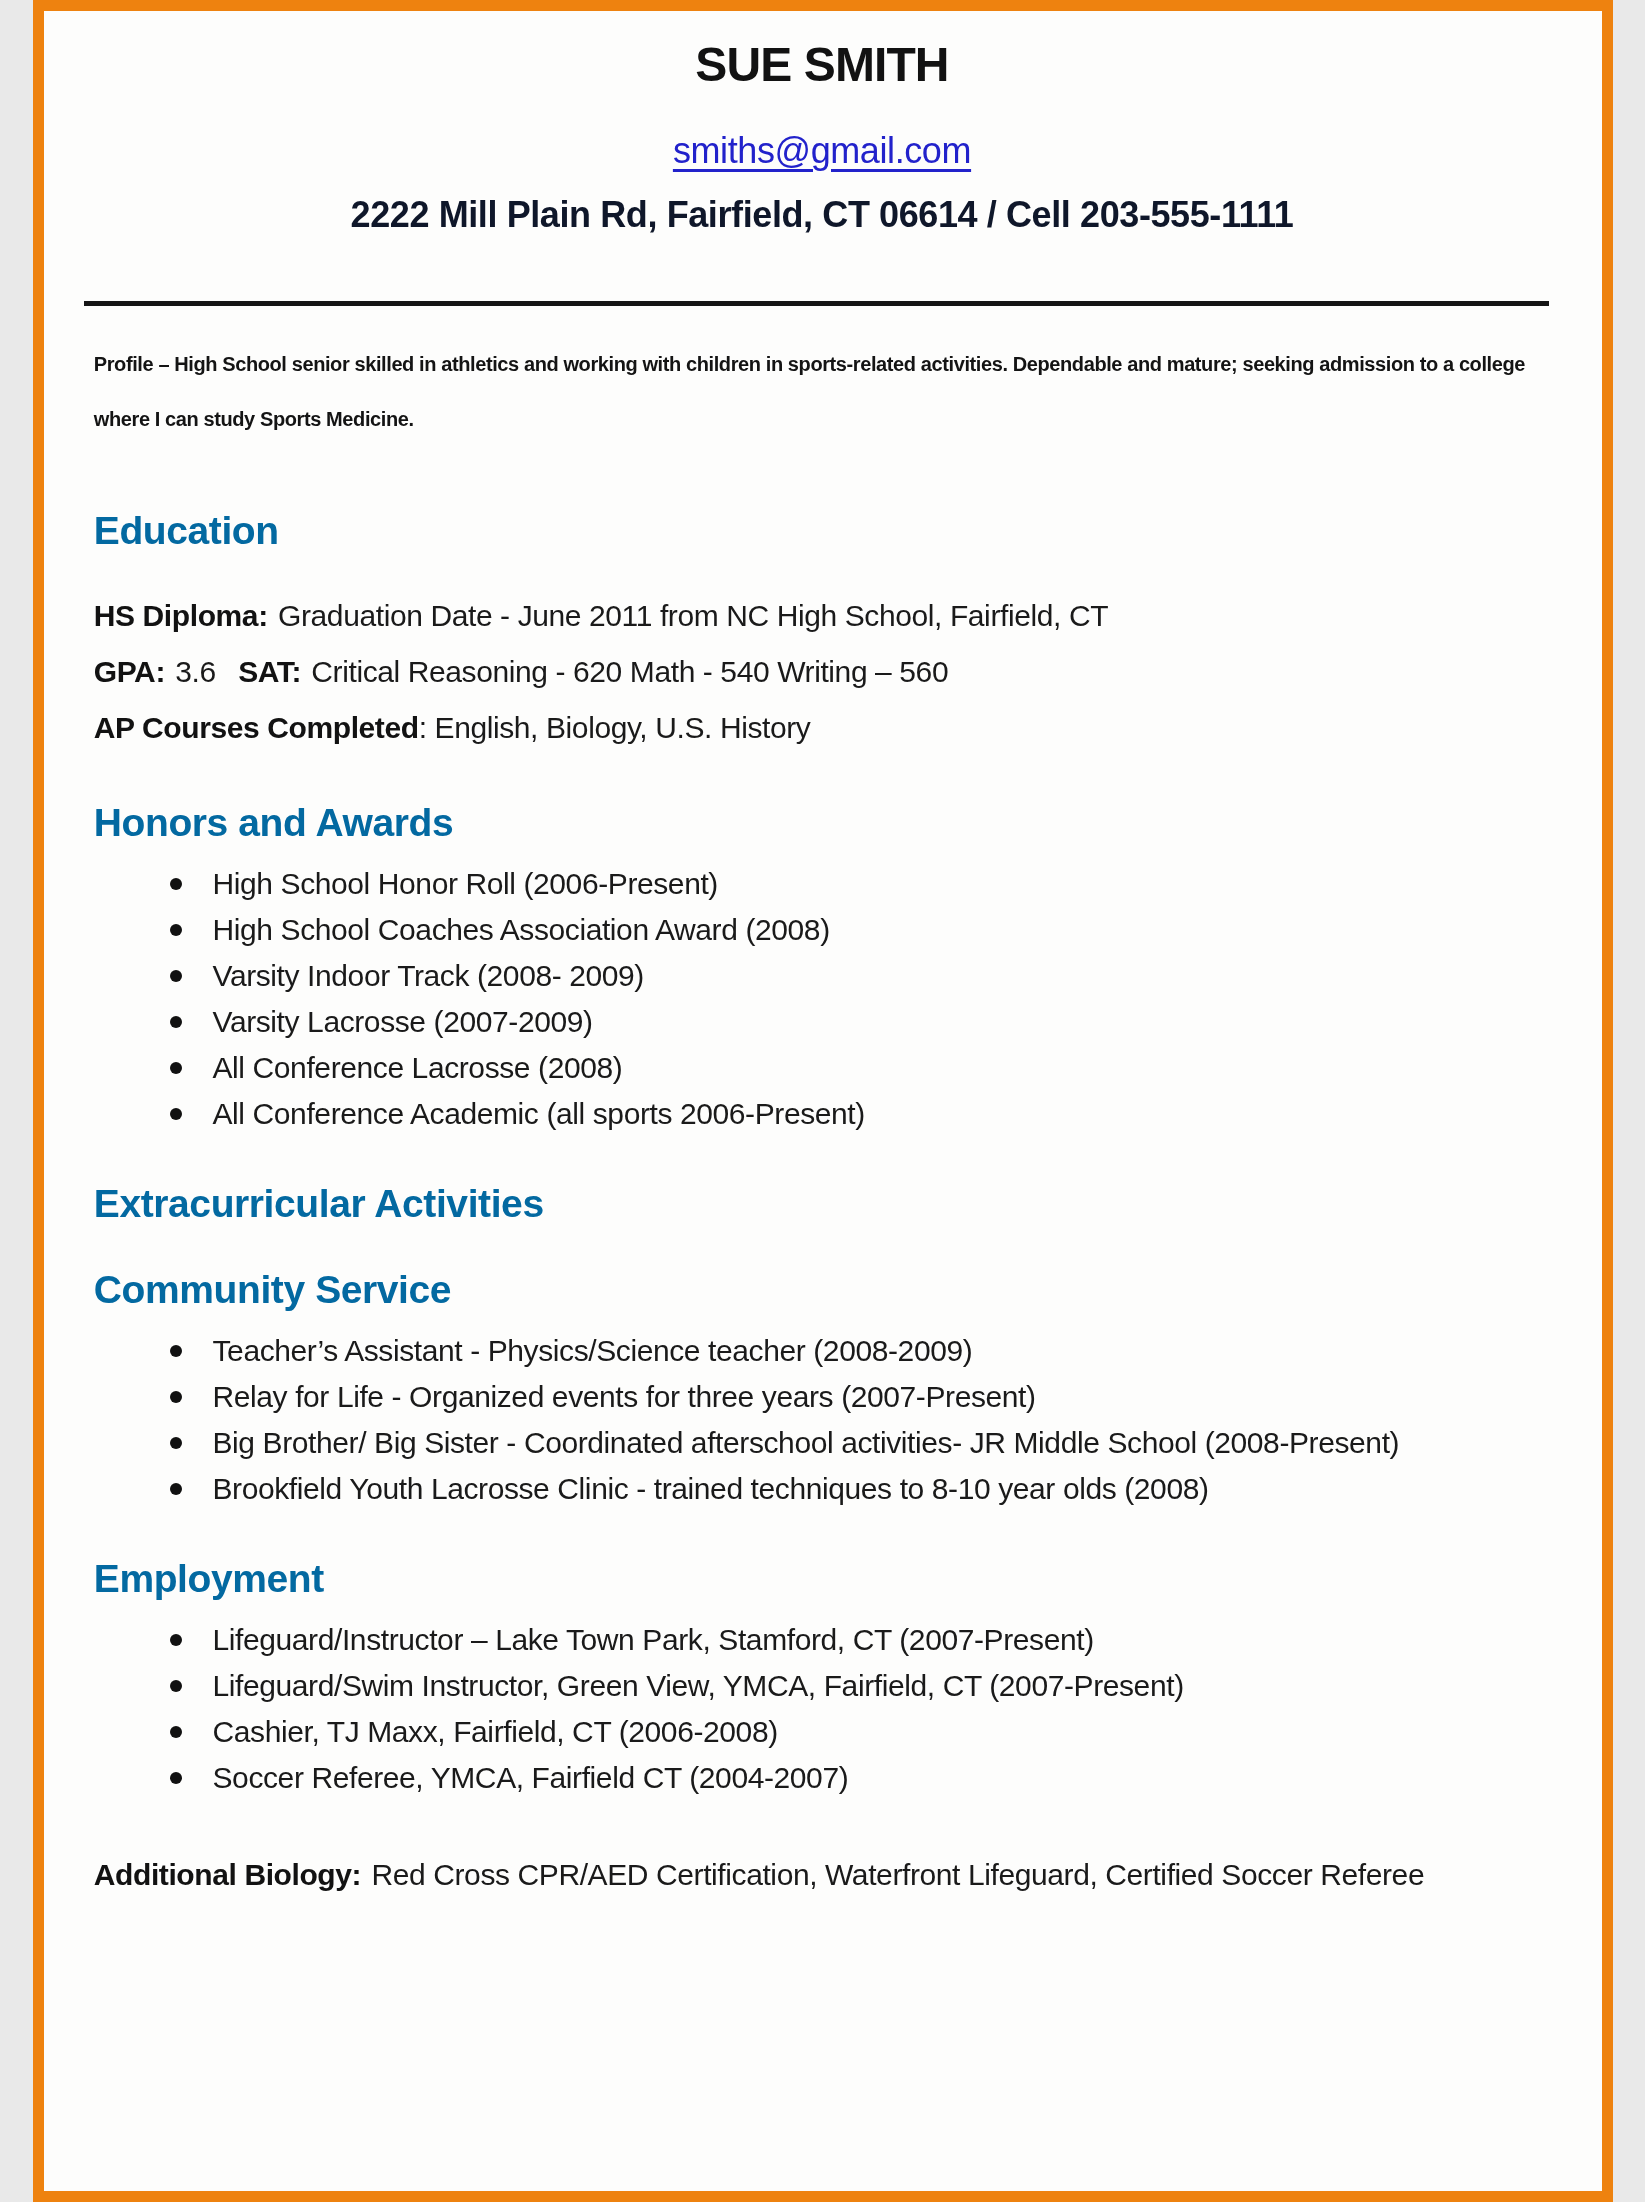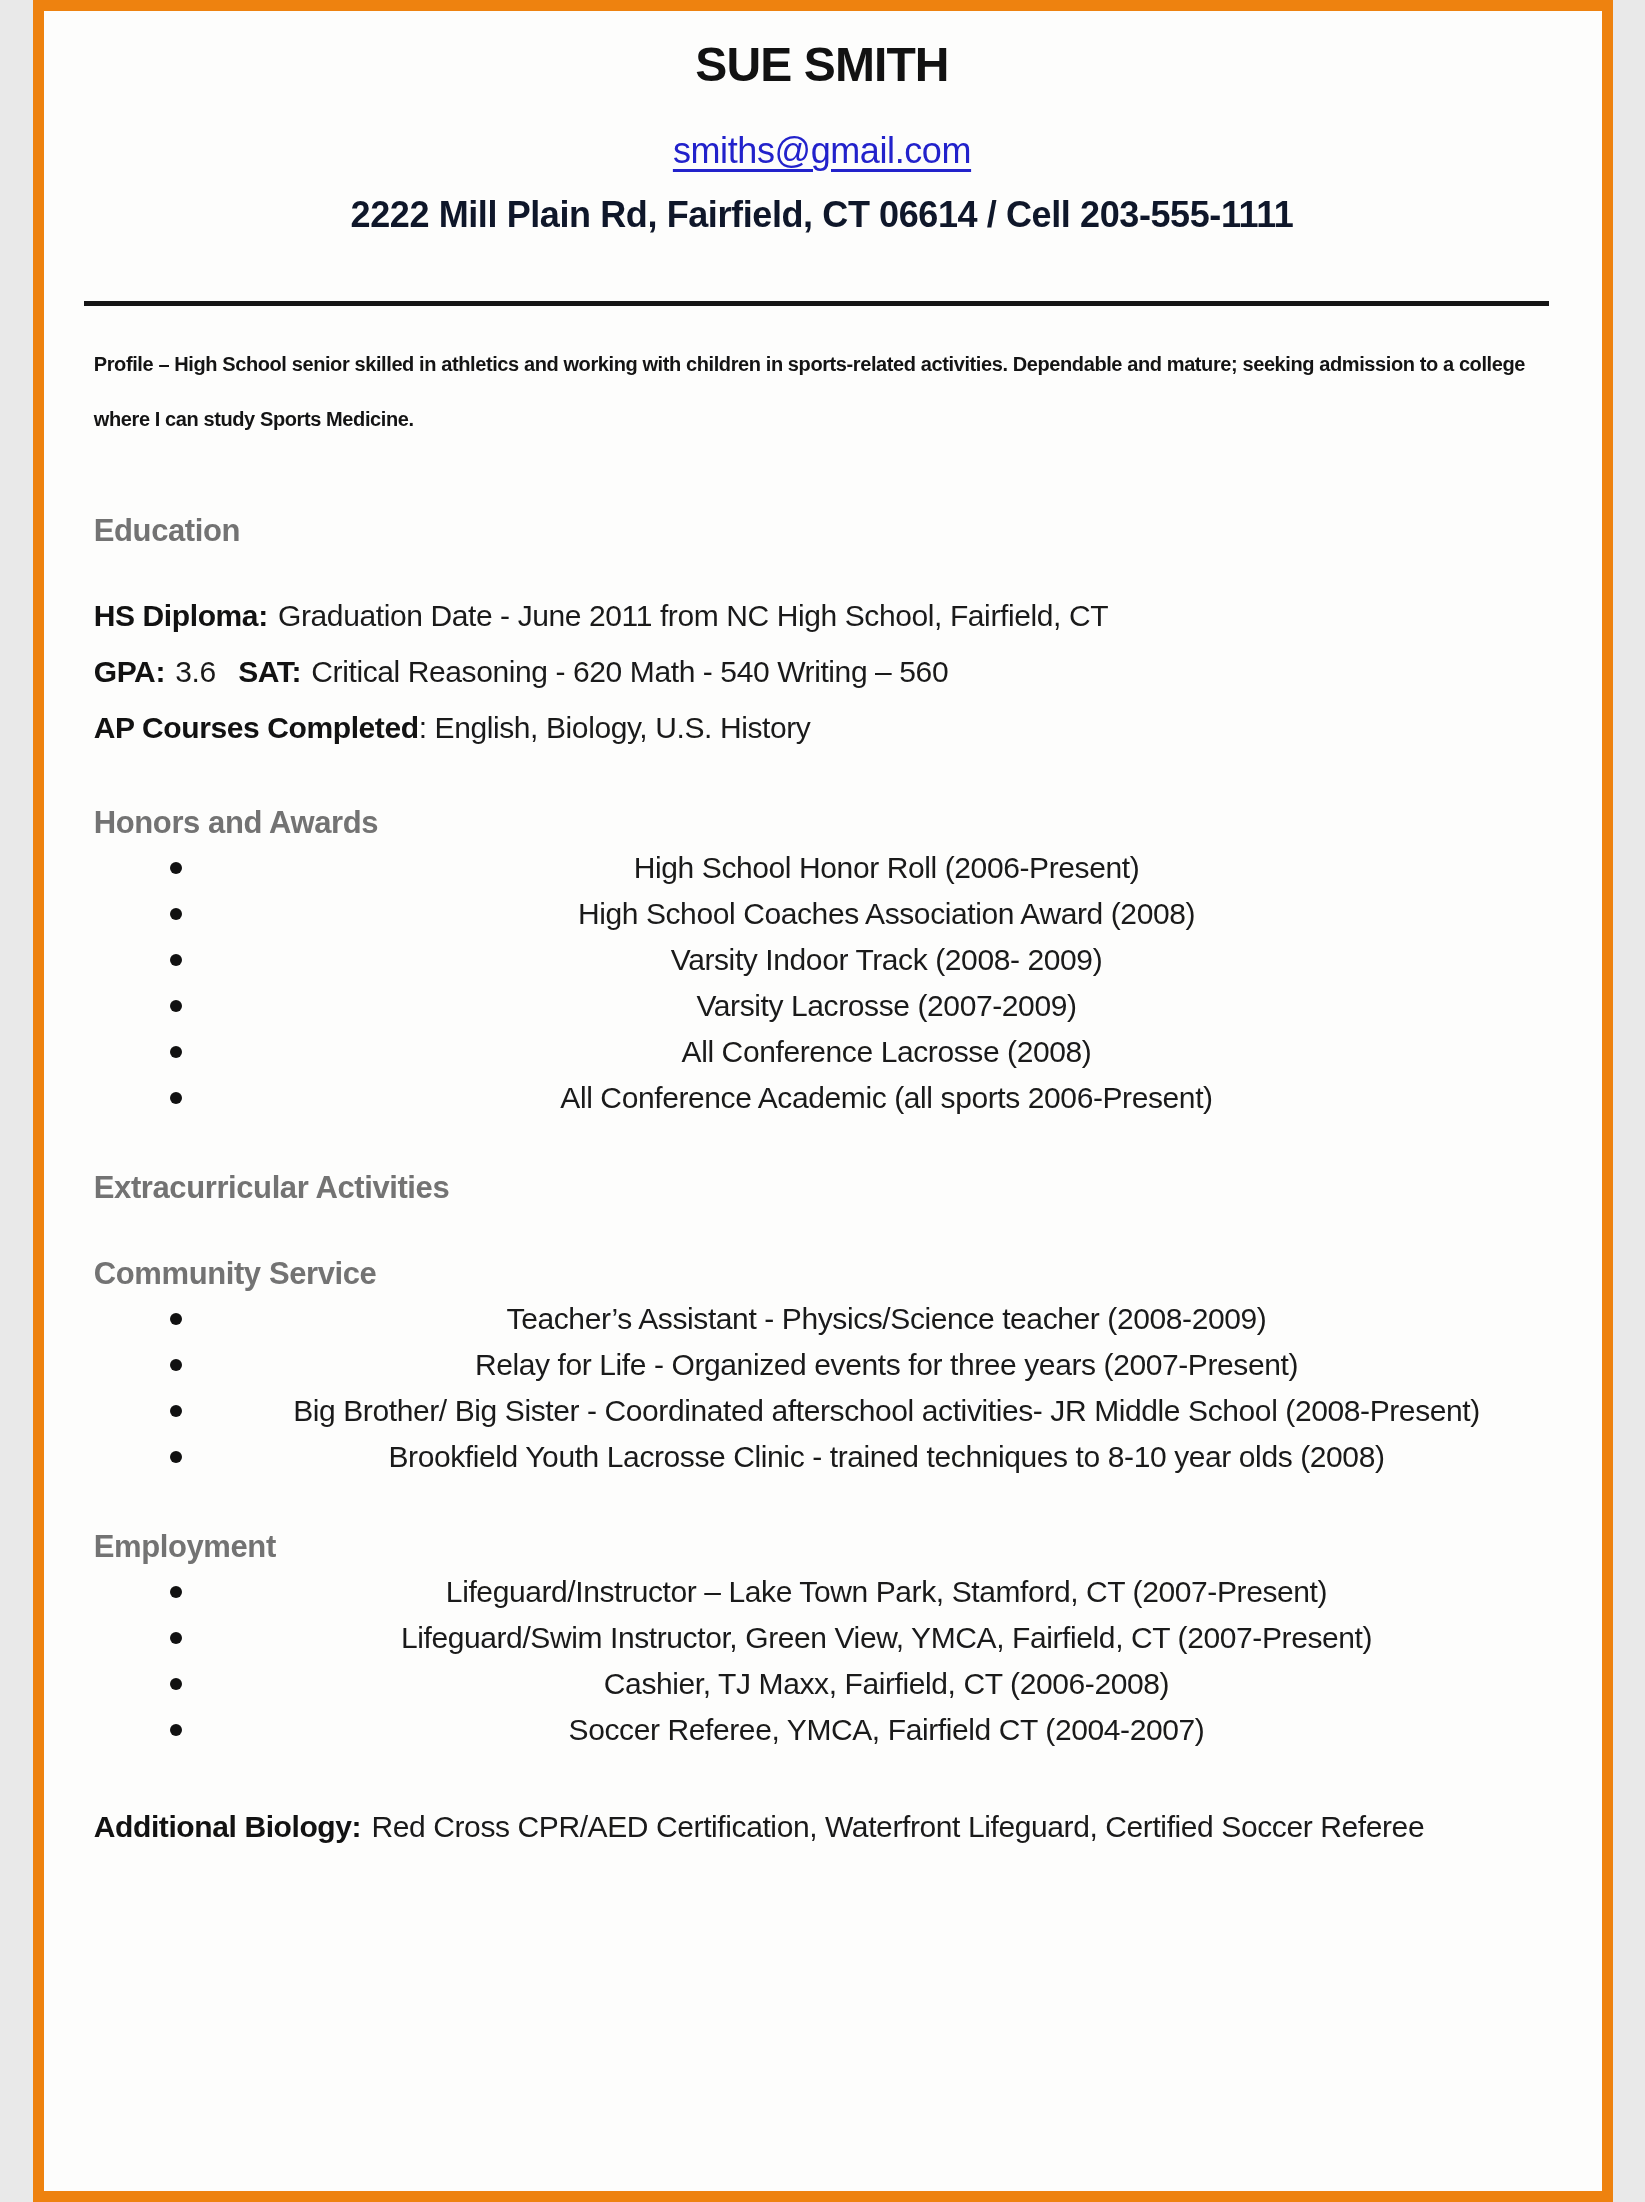--- a/index.html
+++ b/index.html
@@ -63,44 +63,43 @@
     padding-left: 10.3px;
     font-size: 20px;
     font-weight: bold;
     line-height: 55px;
     color: #141414;
     max-width: 1514px;
   }
 
   h2.section-heading {
     padding-left: 10.3px;
-    font-size: 31px;
+    font-size: 39px;
     font-weight: bold;
-    color: #737373;
+    color: #0369a1;
     line-height: 38px;
   }
   .mt-edu   { margin-top: 65px; }
   .mt-sect  { margin-top: 48px; }
   .indent-sm { padding-left: 17px; }
 
   .edu-block { margin-top: 38px; }
   .text-line {
     padding-left: 10.3px;
     font-size: 30px;
     line-height: 56px;
     color: #1a1a1a;
   }
   .b { font-weight: bold; color: #121212; }
   .gap-sm { margin-left: 10.3px; }
   .gap-md { margin-left: 22.4px; }
 
   ul.bullet-list {
     list-style: none;
-    margin-top: 3px;
-    text-align: center;
+    margin-top: 19px;
   }
   ul.bullet-list li {
     position: relative;
     padding-left: 129px;
     font-size: 30px;
     line-height: 46px;
     color: #1a1a1a;
   }
   ul.bullet-list li::before {
     content: "";

